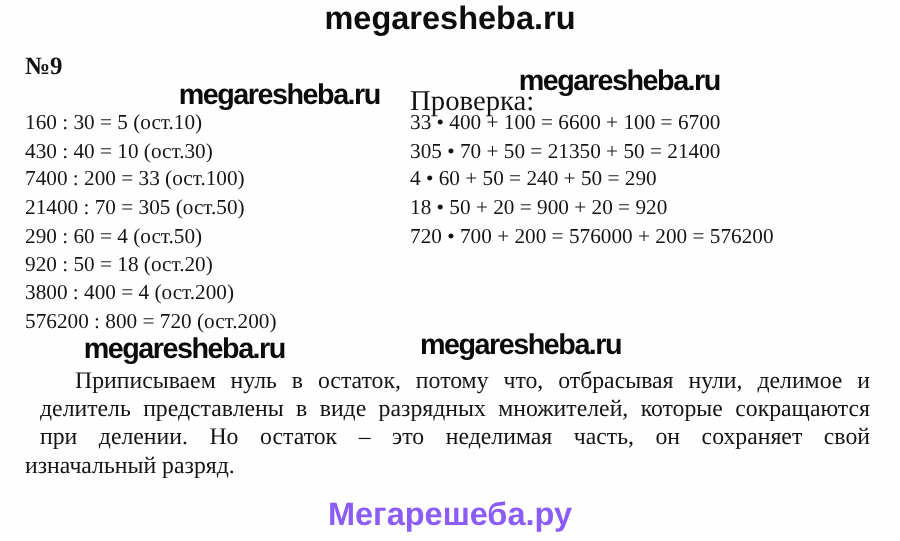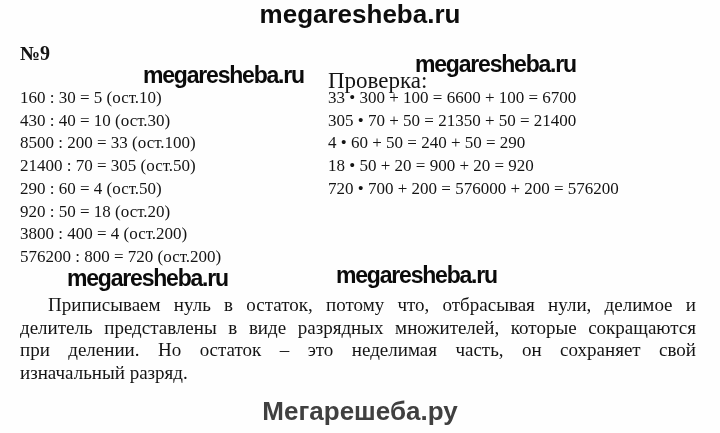--- a/index.html
+++ b/index.html
@@ -59,60 +59,60 @@
   }
   .eq-col-left  { left: 20px; }
   .eq-col-right { left: 328px; }
   .explanation {
     position: absolute;
     left: 20px; top: 294px;
     width: 676px;
     font-size: 19px;
     line-height: 22.7px;
   }
-  .pline.just { text-align: justify; text-align-last: justify; }
+  .pline.just { text-align: justify; text-align-last: justify; margin-left: 12px; }
   .pline.indent { padding-left: 28px; }
   .bottom-title {
     position: absolute;
     top: 396px; left: 0;
     width: 720px;
     text-align: center;
     font-family: "Liberation Sans", sans-serif;
     font-weight: 700;
     font-size: 26px;
     line-height: 30px;
-    color: #404040;
+    color: #8b5cf6;
   }
 </style>
 </head>
 <body>
 
 <div class="page">
 
   <div class="top-title">megaresheba.ru</div>
 
   <div class="task-number">№9</div>
 
   <div class="wm wm-mid-left">megaresheba.ru</div>
   <div class="check-label">Проверка:</div>
   <div class="wm wm-mid-right">megaresheba.ru</div>
 
   <div class="eq-col eq-col-left">
     <div class="eq-row">160 : 30 = 5 (ост.10)</div>
     <div class="eq-row">430 : 40 = 10 (ост.30)</div>
-    <div class="eq-row">8500 : 200 = 33 (ост.100)</div>
+    <div class="eq-row">7400 : 200 = 33 (ост.100)</div>
     <div class="eq-row">21400 : 70 = 305 (ост.50)</div>
     <div class="eq-row">290 : 60 = 4 (ост.50)</div>
     <div class="eq-row">920 : 50 = 18 (ост.20)</div>
     <div class="eq-row">3800 : 400 = 4 (ост.200)</div>
     <div class="eq-row">576200 : 800 = 720 (ост.200)</div>
   </div>
 
   <div class="eq-col eq-col-right">
-    <div class="eq-row">33 • 300 + 100 = 6600 + 100 = 6700</div>
+    <div class="eq-row">33 • 400 + 100 = 6600 + 100 = 6700</div>
     <div class="eq-row">305 • 70 + 50 = 21350 + 50 = 21400</div>
     <div class="eq-row">4 • 60 + 50 = 240 + 50 = 290</div>
     <div class="eq-row">18 • 50 + 20 = 900 + 20 = 920</div>
     <div class="eq-row">720 • 700 + 200 = 576000 + 200 = 576200</div>
   </div>
 
   <div class="wm wm-bot-left">megaresheba.ru</div>
   <div class="wm wm-bot-right">megaresheba.ru</div>
 
   <div class="explanation">

